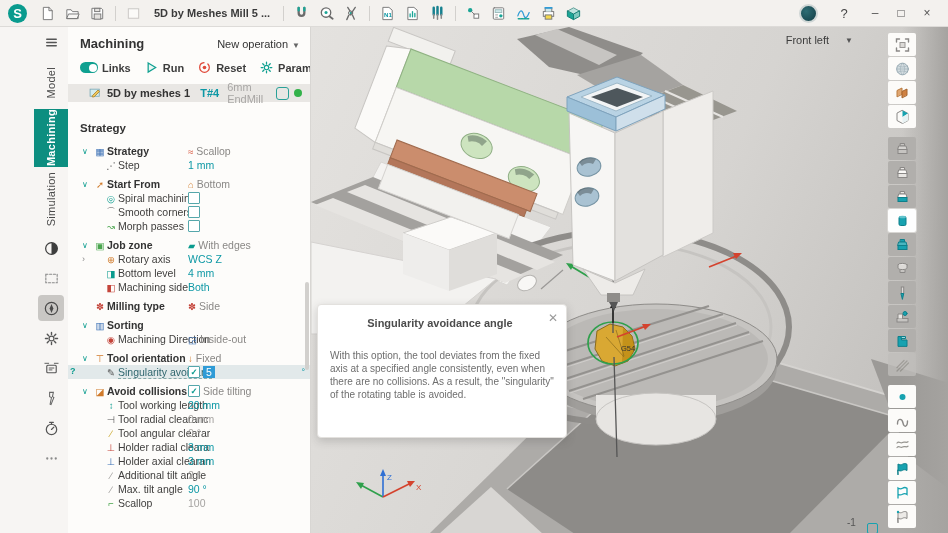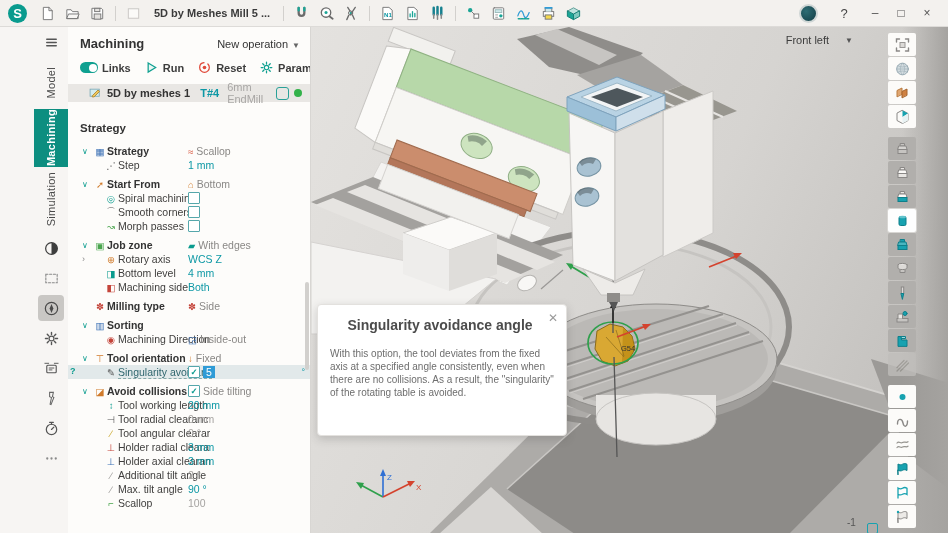--- a/index.html
+++ b/index.html
@@ -70,21 +70,21 @@
   .pscroll{position:absolute;right:1px;top:255px;width:4px;height:88px;background:#d2d0cd;border-radius:2px;}
   
   .vp{flex:1;position:relative;background:linear-gradient(115deg,#e4e2df 0%,#d6d4d1 55%,#bcbab7 100%);overflow:hidden;}
   .vp-shade{position:absolute;right:0;top:0;width:46px;height:100%;background:linear-gradient(90deg,rgba(160,158,155,0),#a5a3a0);}
   .viewlabel{position:absolute;top:7px;right:95px;font-size:11px;color:#3d3d3d;display:flex;align-items:center;gap:16px;}
   .viewlabel .car{font-size:8px;color:#555;}
   .scene{position:absolute;left:0;top:0;}
   
   .tip{position:absolute;left:6px;top:277px;width:224px;background:#fff;border:1px solid #e3e1de;border-radius:4px;
      box-shadow:0 3px 10px rgba(60,60,60,.22);padding:10px 12px 8px;z-index:5;}
-  .tip-t{font-size:14px;font-weight:bold;color:#4c4c4c;text-align:center;margin:2px 14px 14px 10px;}
+  .tip-t{font-size:11px;font-weight:bold;color:#4c4c4c;text-align:center;margin:2px 14px 20px 10px;}
   .tip-x{position:absolute;right:8px;top:8px;color:#9a9a9a;font-size:12px;line-height:10px;}
   .tip-b{font-size:10px;color:#6e6e6e;line-height:13px;margin-bottom:28px;}
   .tip-f{font-size:9.5px;color:#c3c1bf;text-align:center;margin-bottom:2px;}
   
   .rtb{position:absolute;top:6px;right:31px;width:30px;display:flex;flex-direction:column;align-items:center;z-index:4;}
   .rtb .btn{width:28px;height:23px;margin-bottom:1px;display:flex;align-items:center;justify-content:center;border-radius:2px;}
   .rtb .white{background:#fcfbf9;}
   .rtb .gray{background:#b1afac;}
   .rtb .active{background:#fefefe;box-shadow:0 0 0 1px #d8d6d3;}
   .rtb .disabled{background:#c0bebb;opacity:.75;}

